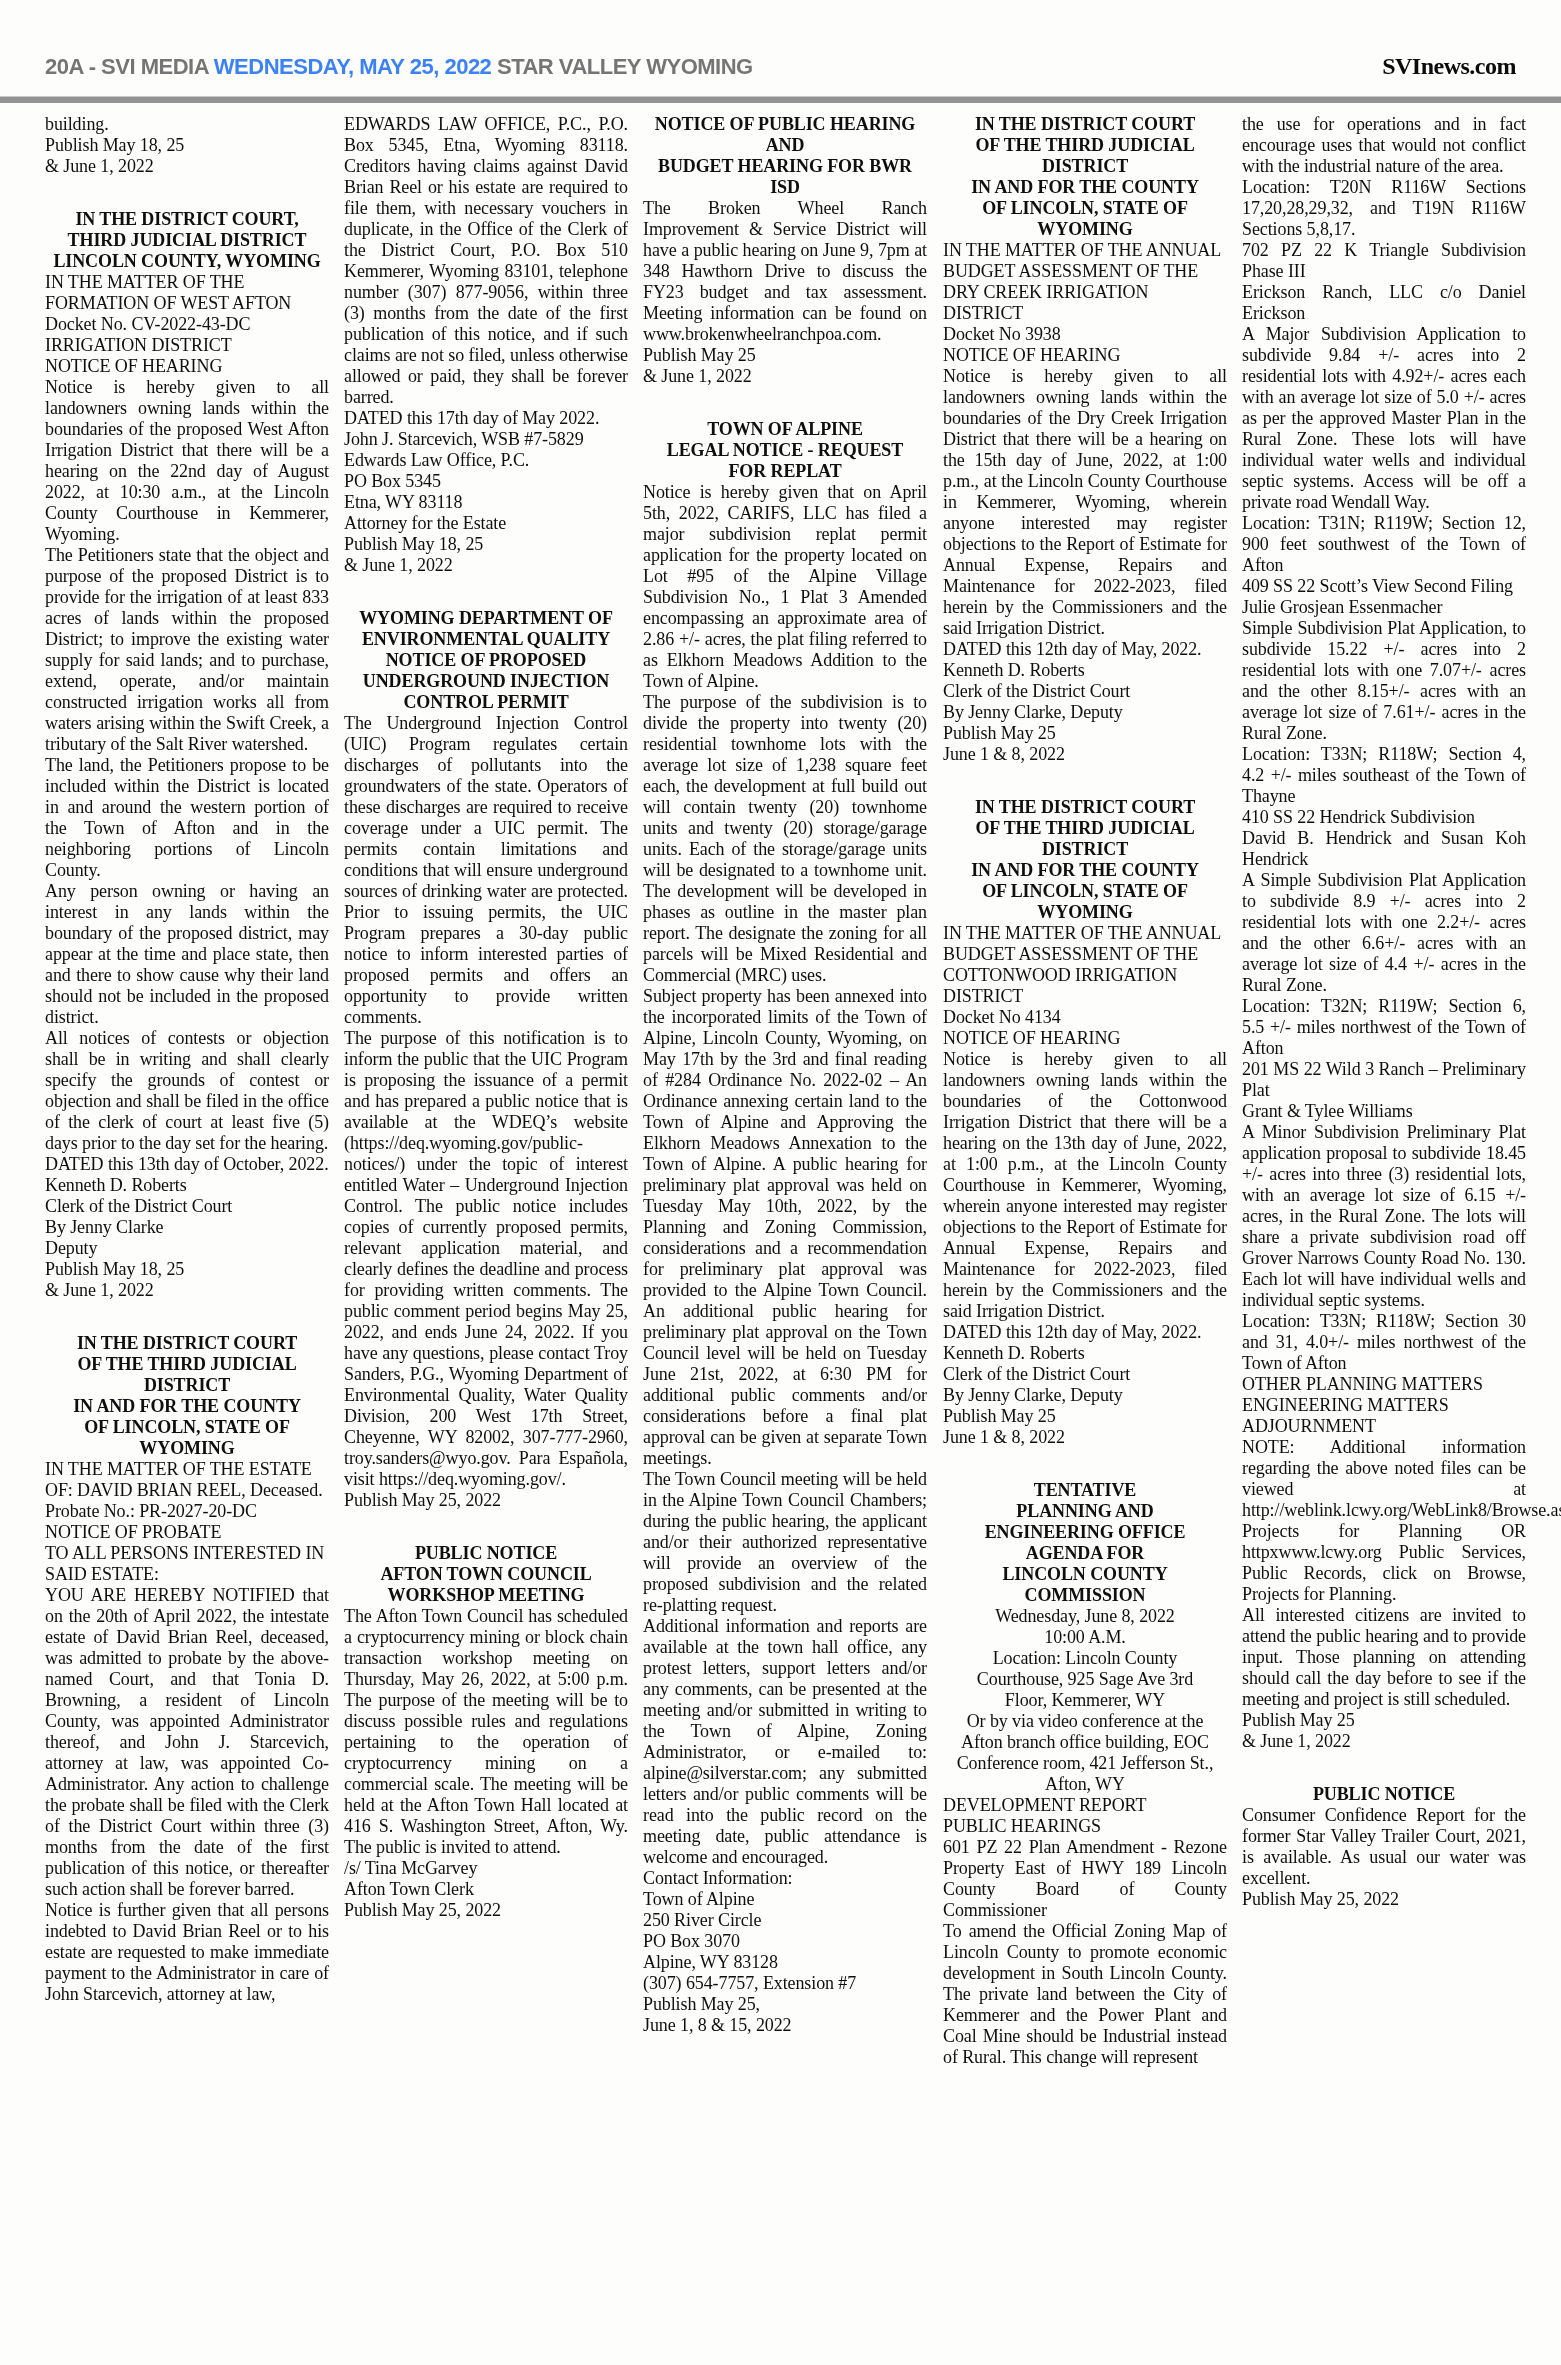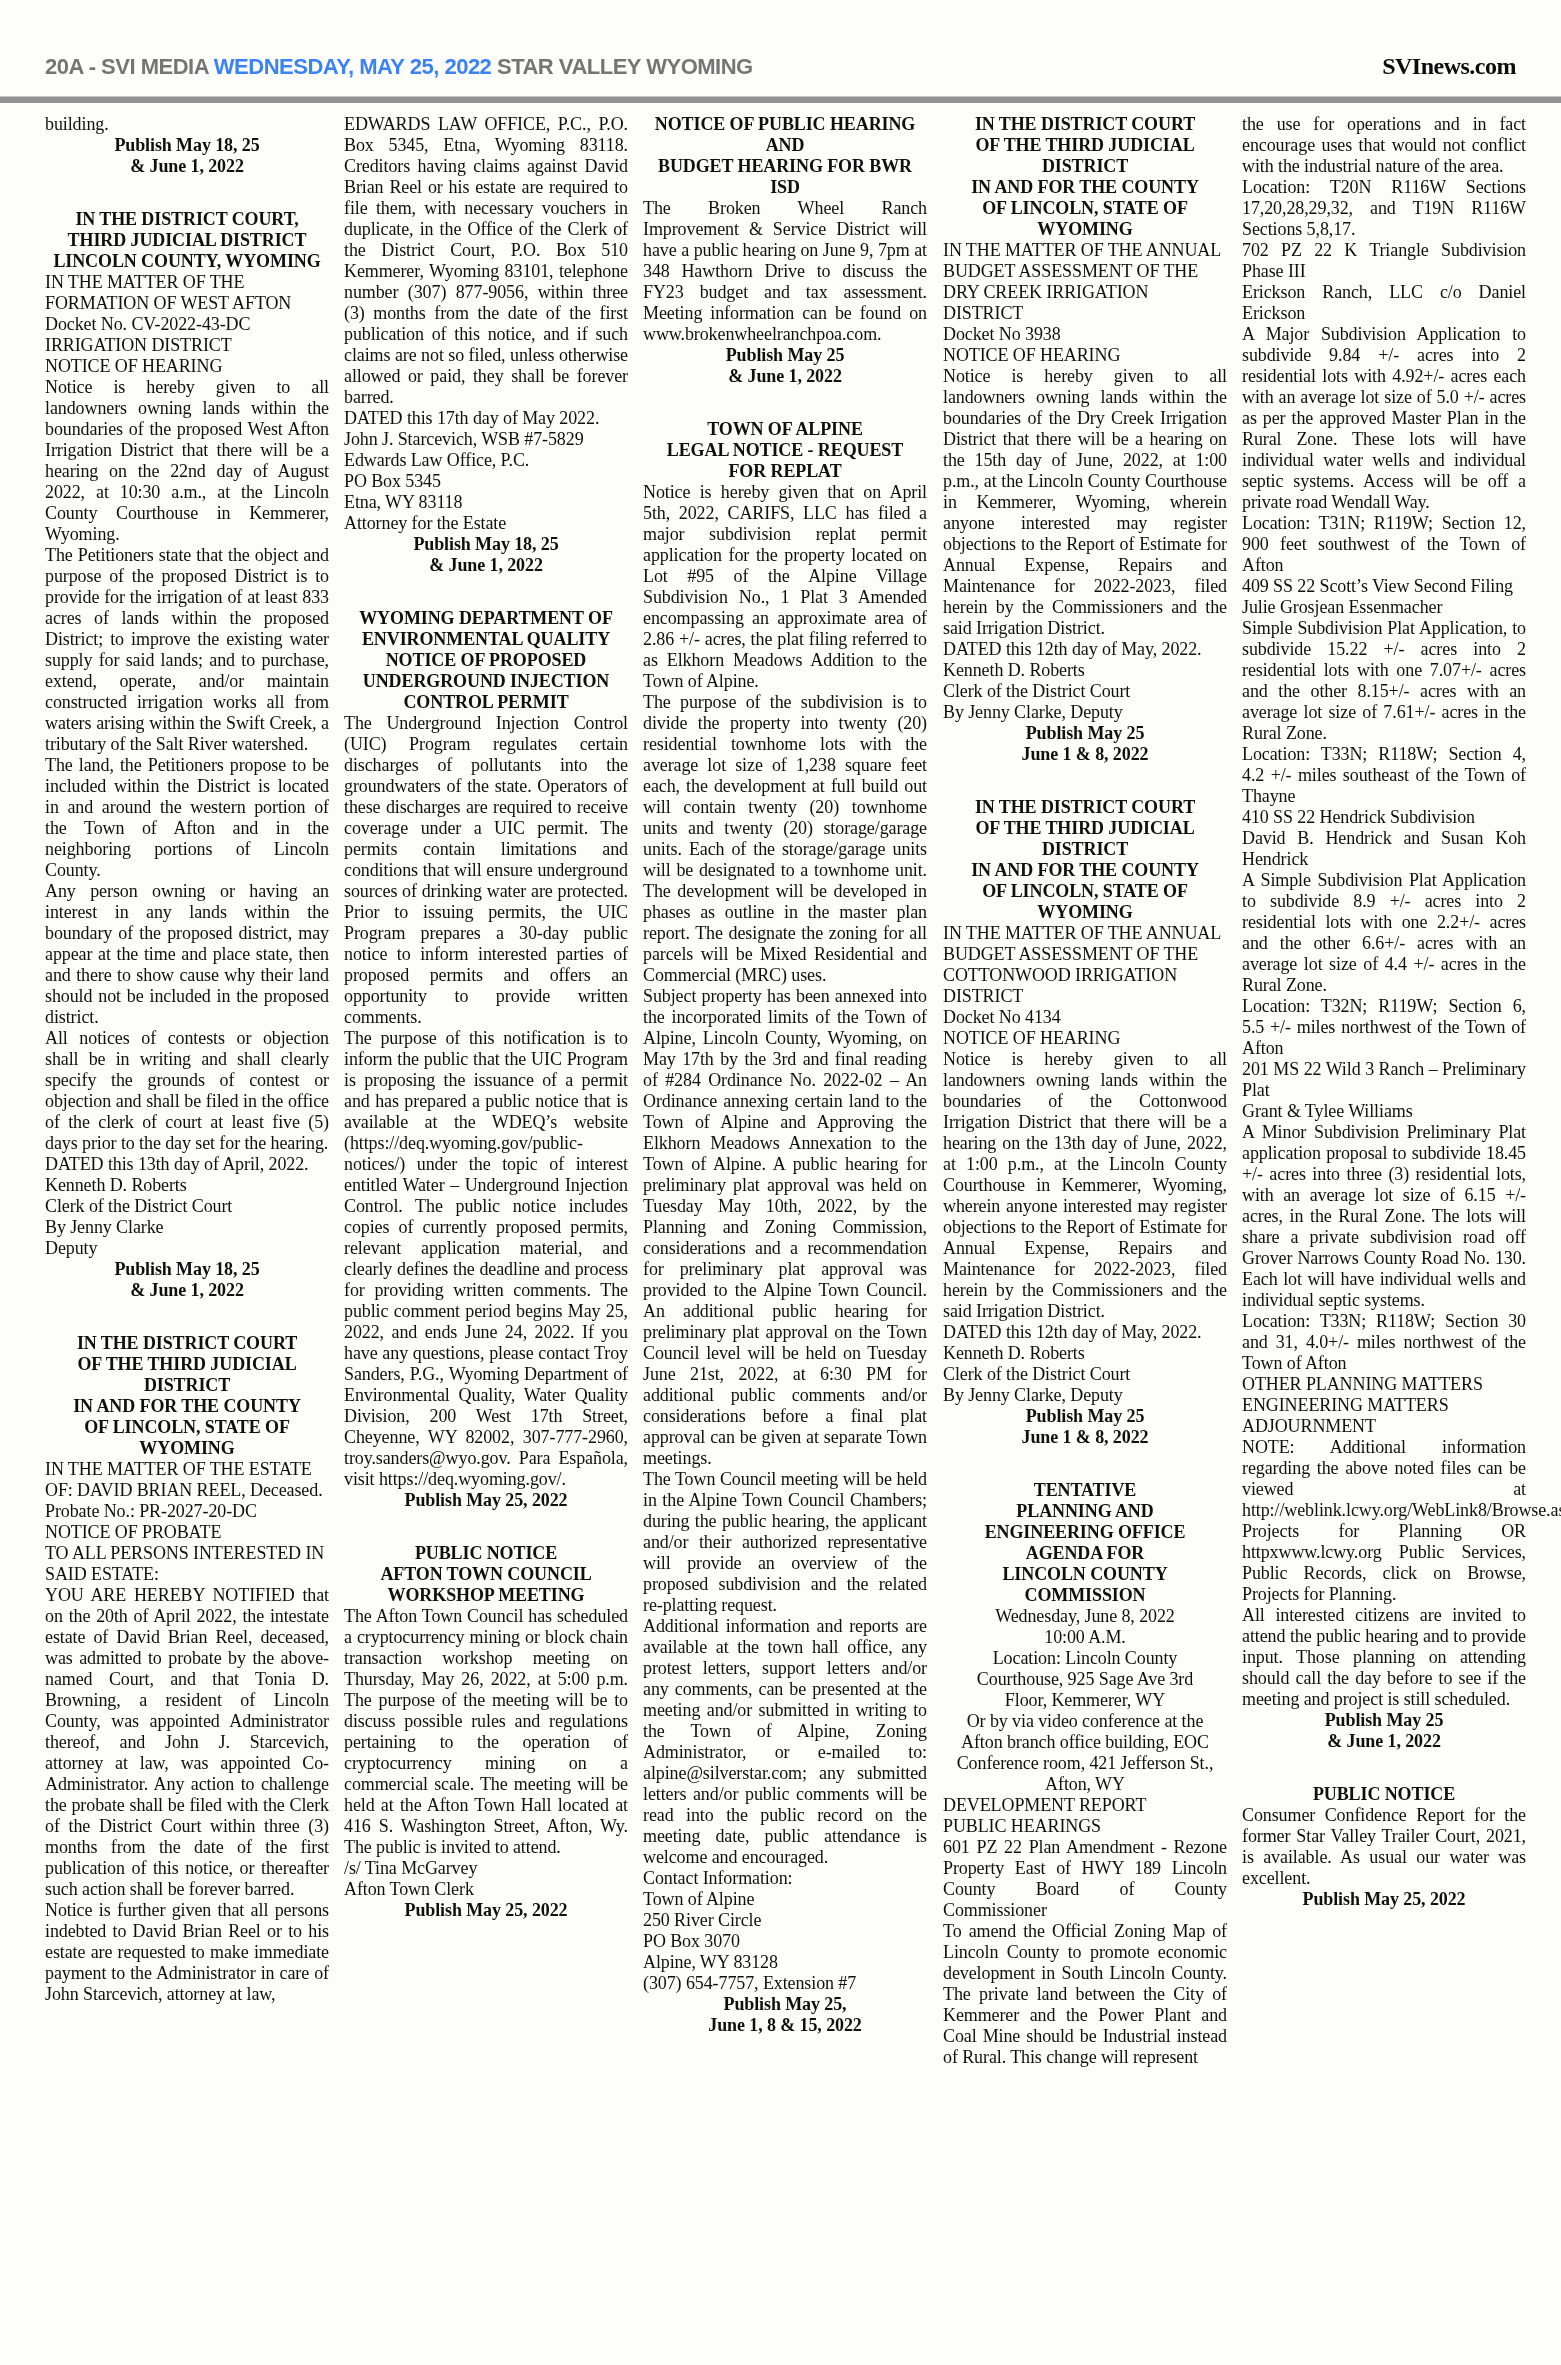--- a/index.html
+++ b/index.html
@@ -14,21 +14,21 @@
   .rule{position:absolute;top:96px;left:0;width:1561px;height:6.2px;background:#929292;border-top:0.9px solid #c8c8c8;}
 
   
   main{position:absolute;top:114px;left:0;width:1561px;}
   .col{position:absolute;top:0;width:284px;color:#0f0f0f;font-size:18px;line-height:21px;letter-spacing:-0.1px;}
   .blk{margin:0;}
   .p{text-align:justify;}
   .lines{white-space:pre-line;text-align:left;}
   .heading{font-weight:bold;text-align:center;white-space:pre-line;margin-top:32px;}
   .col .blk:first-child{margin-top:0;}
-  .publish{font-weight:bold;text-align:center;white-space:pre-line;}
+  .publish{font-weight:normal;text-align:left;white-space:pre-line;}
   .center{text-align:center;white-space:pre-line;}
 </style>
 </head>
 <body>
 
 <div class="page">
   <div class="masthead">
     <div class="masthead-left"><span>20A - SVI MEDIA </span><span class="ink">WEDNESDAY, MAY 25, 2022</span><span> STAR VALLEY WYOMING</span></div>
     <div class="masthead-right">SVInews.com</div>
   </div>
@@ -43,21 +43,21 @@
 LINCOLN COUNTY, WYOMING</div>
         <div class="blk lines">IN THE MATTER OF THE FORMATION OF WEST AFTON
 Docket No. CV-2022-43-DC
 IRRIGATION DISTRICT
 NOTICE OF HEARING</div>
         <div class="blk p">Notice is hereby given to all landowners owning lands within the boundaries of the proposed West Afton Irrigation District that there will be a hearing on the 22nd day of August 2022, at 10:30 a.m., at the Lincoln County Courthouse in Kemmerer, Wyoming.</div>
         <div class="blk p">The Petitioners state that the object and purpose of the proposed District is to provide for the irrigation of at least 833 acres of lands within the proposed District; to improve the existing water supply for said lands; and to purchase, extend, operate, and/or maintain constructed irrigation works all from waters arising within the Swift Creek, a tributary of the Salt River watershed.</div>
         <div class="blk p">The land, the Petitioners propose to be included within the District is located in and around the western portion of the Town of Afton and in the neighboring portions of Lincoln County.</div>
         <div class="blk p">Any person owning or having an interest in any lands within the boundary of the proposed district, may appear at the time and place state, then and there to show cause why their land should not be included in the proposed district.</div>
         <div class="blk p">All notices of contests or objection shall be in writing and shall clearly specify the grounds of contest or objection and shall be filed in the office of the clerk of court at least five (5) days prior to the day set for the hearing.</div>
-        <div class="blk lines">DATED this 13th day of April, 2022.
+        <div class="blk lines">DATED this 13th day of October, 2022.
 Kenneth D. Roberts
 Clerk of the District Court
 By Jenny Clarke
 Deputy</div>
         <div class="blk publish">Publish May 18, 25
 &amp; June 1, 2022</div>
         <div class="blk heading">IN THE DISTRICT COURT
 OF THE THIRD JUDICIAL
 DISTRICT
 IN AND FOR THE COUNTY

